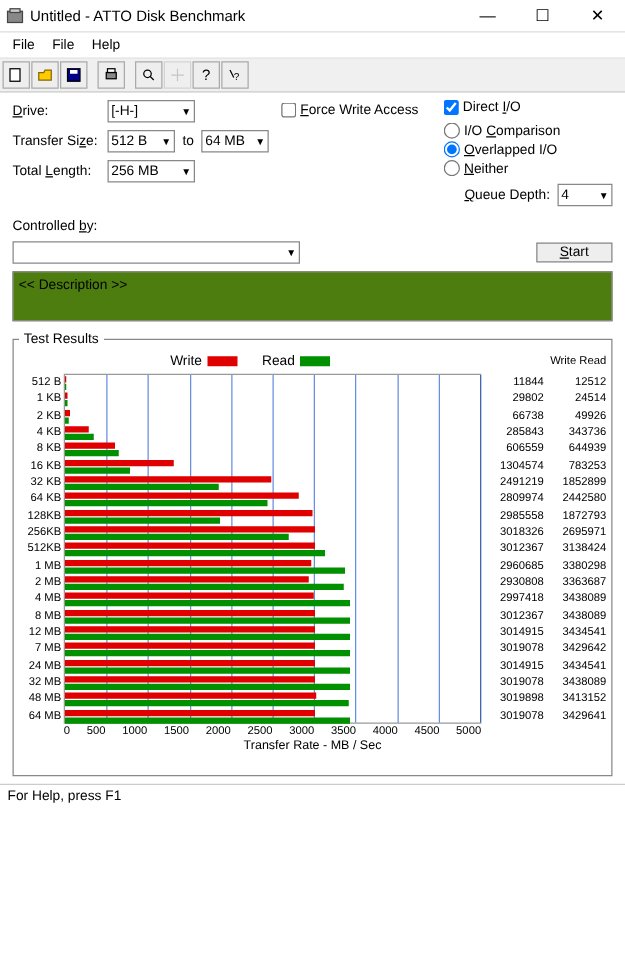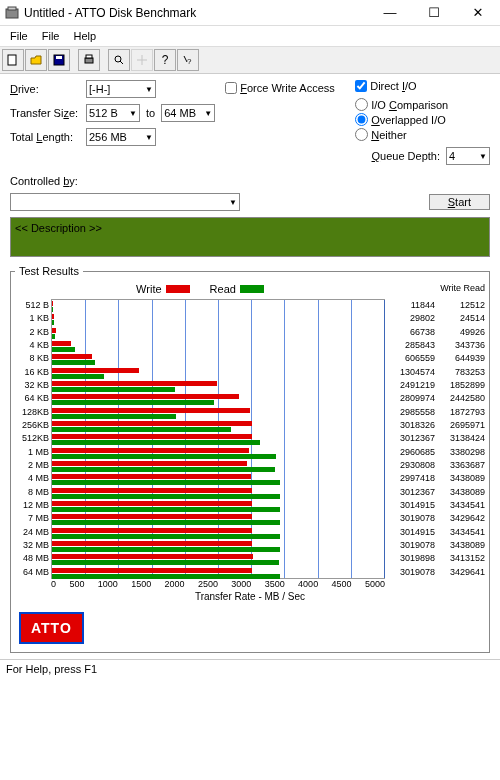--- a/index.html
+++ b/index.html
@@ -439,19 +439,18 @@
           <span>2500</span>
           <span>3000</span>
           <span>3500</span>
           <span>4000</span>
           <span>4500</span>
           <span>5000</span>
         </div>
       <div class="xaxis-label">Transfer Rate - MB / Sec</div>
     </div>
     <div class="footer-box">
-      <div class="atto-logo">ATTO</div>
     </div>
   </fieldset>
 
 </div>
 
 <div class="statusbar">For Help, press F1</div>
 
 </body></html>

